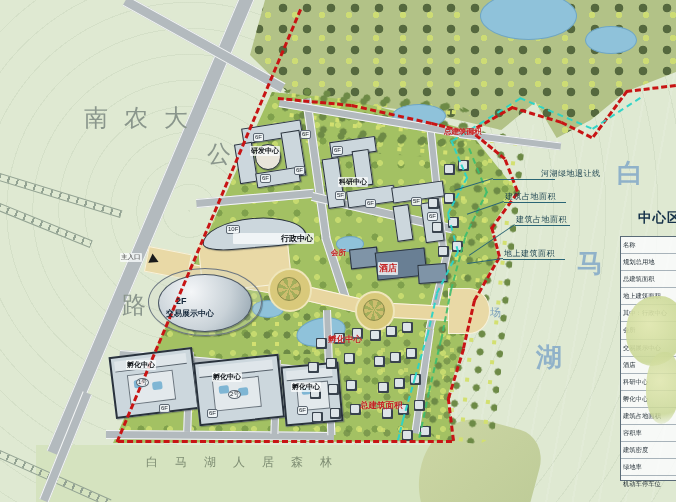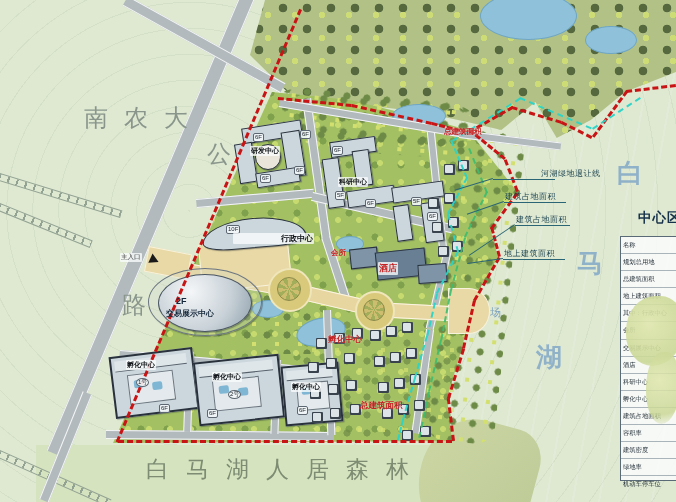--- a/index.html
+++ b/index.html
@@ -229,21 +229,21 @@
   <div class="gn" style="left:470px;top:148px;width:48px;transform:rotate(68deg);"></div>
   <div class="gn" style="left:488px;top:192px;width:51px;transform:rotate(116deg);"></div>
   <div class="gn" style="left:466px;top:238px;width:54px;transform:rotate(105deg);"></div>
   <div class="gn" style="left:452px;top:290px;width:51px;transform:rotate(101deg);"></div>
   <div class="gn" style="left:442px;top:340px;width:53px;transform:rotate(103deg);"></div>
   <div class="gn" style="left:430px;top:392px;width:47px;transform:rotate(102deg);"></div>
 
   <div class="lbl greychar" style="left:84px;top:102px;letter-spacing:16px;">南农大</div>
   <div class="lbl greychar" style="left:207px;top:138px;">公</div>
   <div class="lbl greychar" style="left:122px;top:289px;">路</div>
-  <div class="lbl" style="left:146px;top:454px;font-size:23px;letter-spacing:17px;color:#7d8c72;">白马湖人居森林</div>
+  <div class="lbl" style="left:146px;top:454px;font-size:12px;letter-spacing:17px;color:#7d8c72;">白马湖人居森林</div>
   <div class="lbl bigchar" style="left:617px;top:156px;">白</div>
   <div class="lbl bigchar" style="left:577px;top:246px;">马</div>
   <div class="lbl bigchar" style="left:536px;top:340px;">湖</div>
   <div class="lbl" style="left:490px;top:305px;font-size:11px;color:#7fa3bd;">场</div>
 
   <div class="lbl chip" style="left:120px;top:253px;font-size:6.5px;color:#2b2b2b;">主入口</div>
   <div class="tri" style="left:150px;top:255px;border-top:5px solid rgba(0,0,0,0);border-bottom:5px solid rgba(0,0,0,0);border-left:9px solid #1a1a1a;transform:rotate(25deg);"></div>
 
   <div class="ftag" style="left:226px;top:225px;">10F</div>
   <div class="lbl blabel chip" style="left:233px;top:233px;font-size:8px;padding-left:48px;">行政中心</div>

